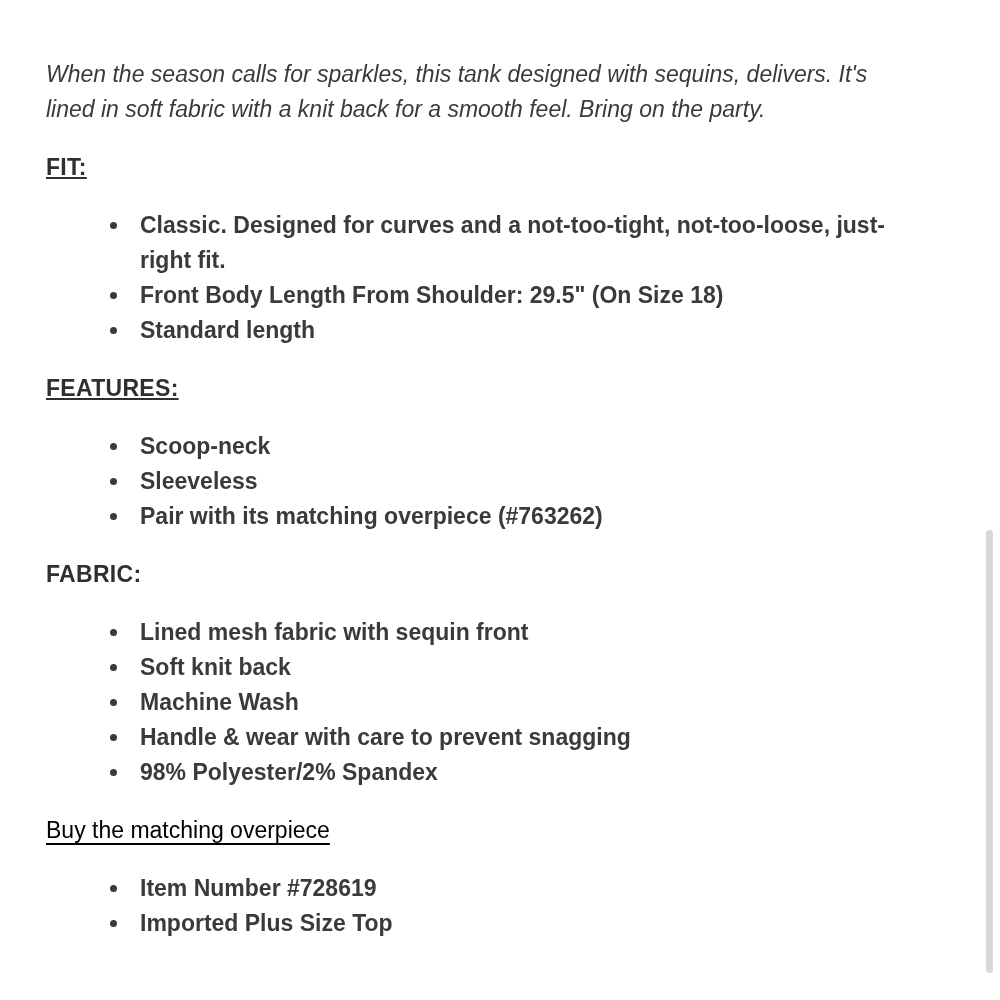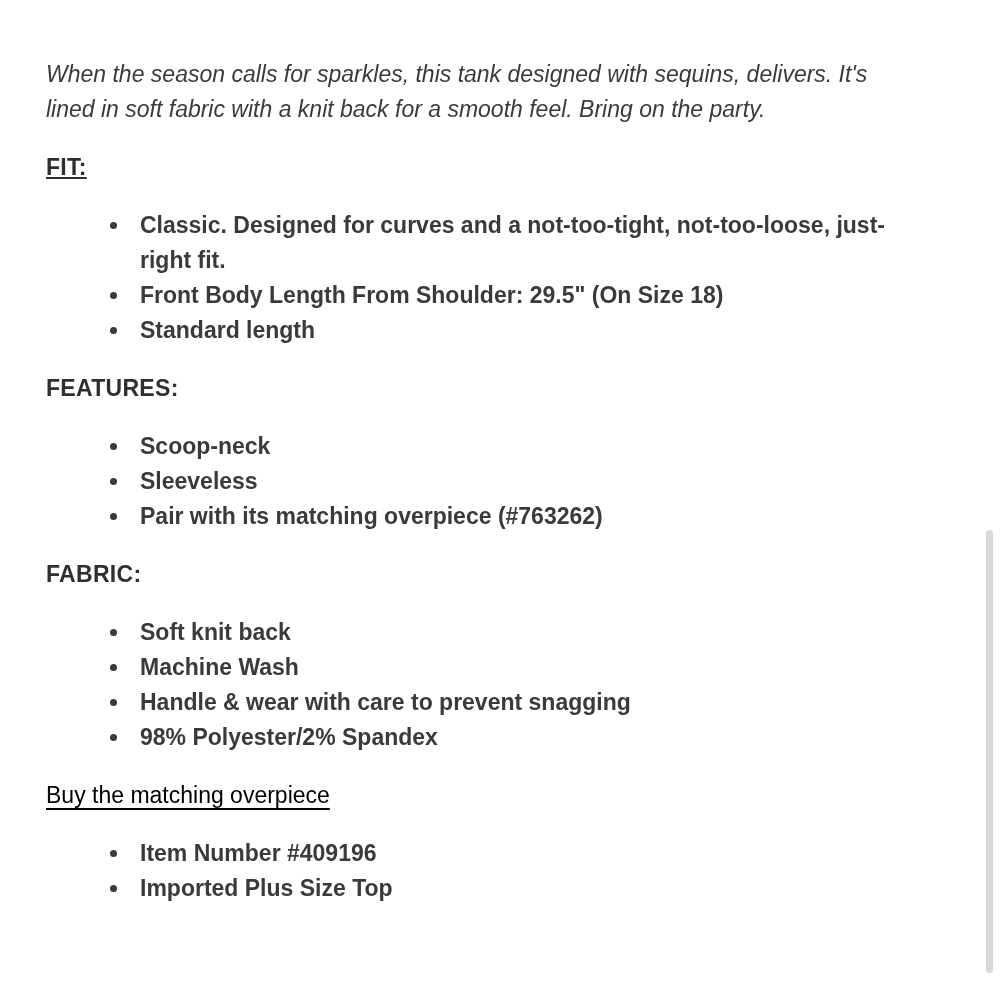--- a/index.html
+++ b/index.html
@@ -90,40 +90,41 @@
 
     <p class="intro">When the season calls for sparkles, this tank designed with sequins, delivers. It's lined in soft fabric with a knit back for a smooth feel. Bring on the party.</p>
 
     <div class="section-heading" style="color: rgb(47, 47, 47); text-decoration: underline;">FIT:</div>
     <ul class="bullet-list">
       <li>Classic. Designed for curves and a not-too-tight, not-too-loose, just-right fit.</li>
       <li>Front Body Length From Shoulder: 29.5" (On Size 18)</li>
       <li>Standard length</li>
     </ul>
 
-    <div class="section-heading" style="color: rgb(47, 47, 47);">FEATURES:</div>
+    <div class="section-heading" style="color: rgb(47, 47, 47); text-decoration: underline;">FEATURES:</div>
     <ul class="bullet-list">
       <li>Scoop-neck</li>
       <li>Sleeveless</li>
       <li>Pair with its matching overpiece (#763262)</li>
     </ul>
 
     <div class="section-heading" style="color: rgb(47, 47, 47);">FABRIC:</div>
     <ul class="bullet-list">
+      <li>Lined mesh fabric with sequin front</li>
       <li>Soft knit back</li>
       <li>Machine Wash</li>
       <li>Handle &amp; wear with care to prevent snagging</li>
       <li>98% Polyester/2% Spandex</li>
     </ul>
 
     <div class="link-row">
       <a class="overpiece-link" href="#">Buy the matching overpiece</a>
     </div>
 
     <ul class="bullet-list">
-      <li>Item Number #409196</li>
+      <li>Item Number #728619</li>
       <li>Imported Plus Size Top</li>
     </ul>
 
   </div>
 
   <div class="scrollbar-thumb" style="background: rgb(216, 216, 216);"></div>
 </div>
 
 </body></html>

